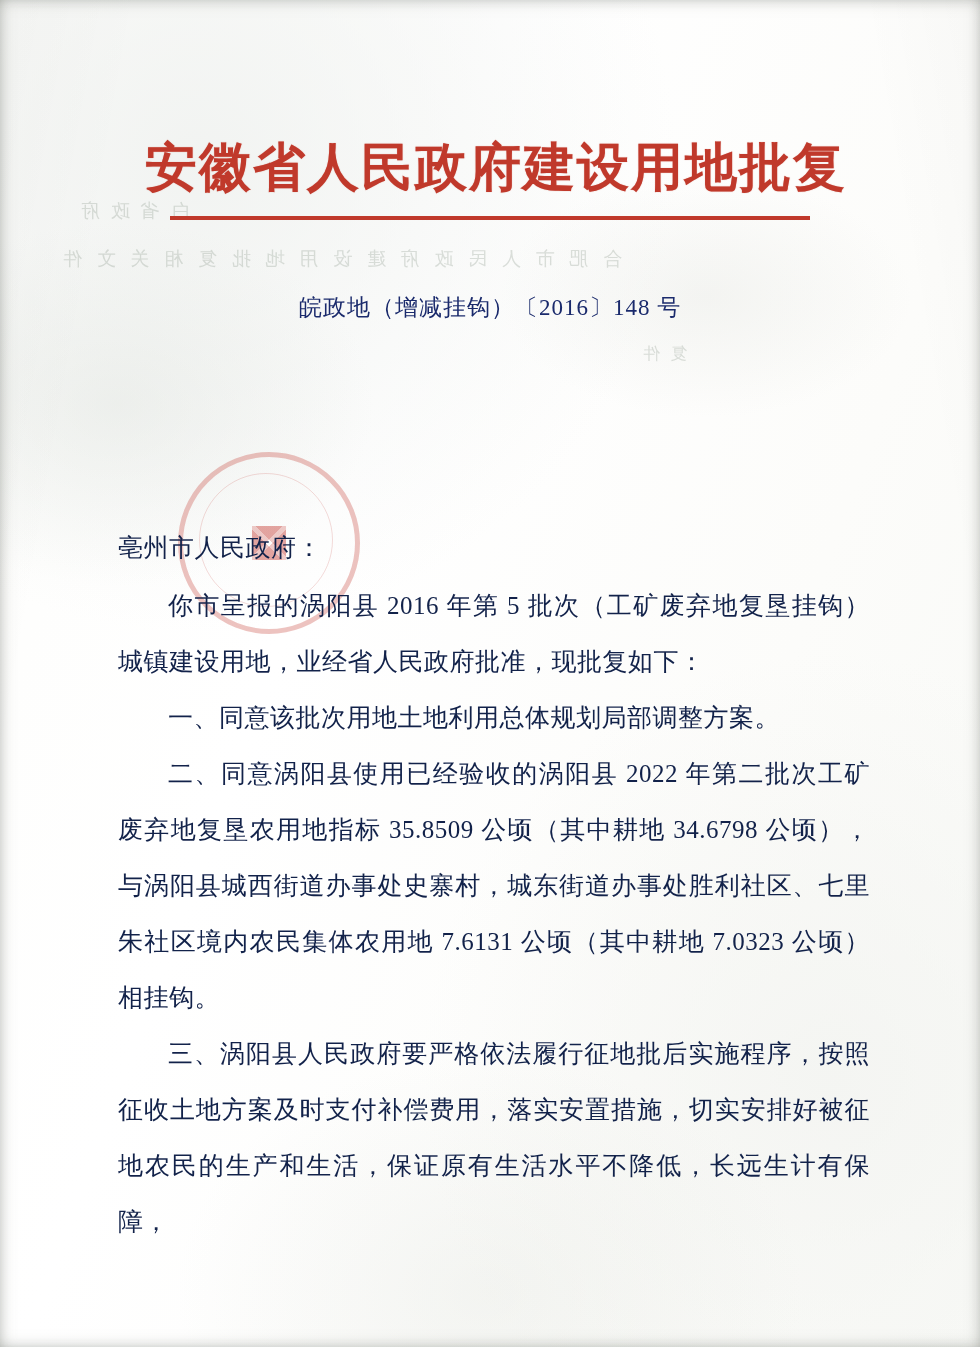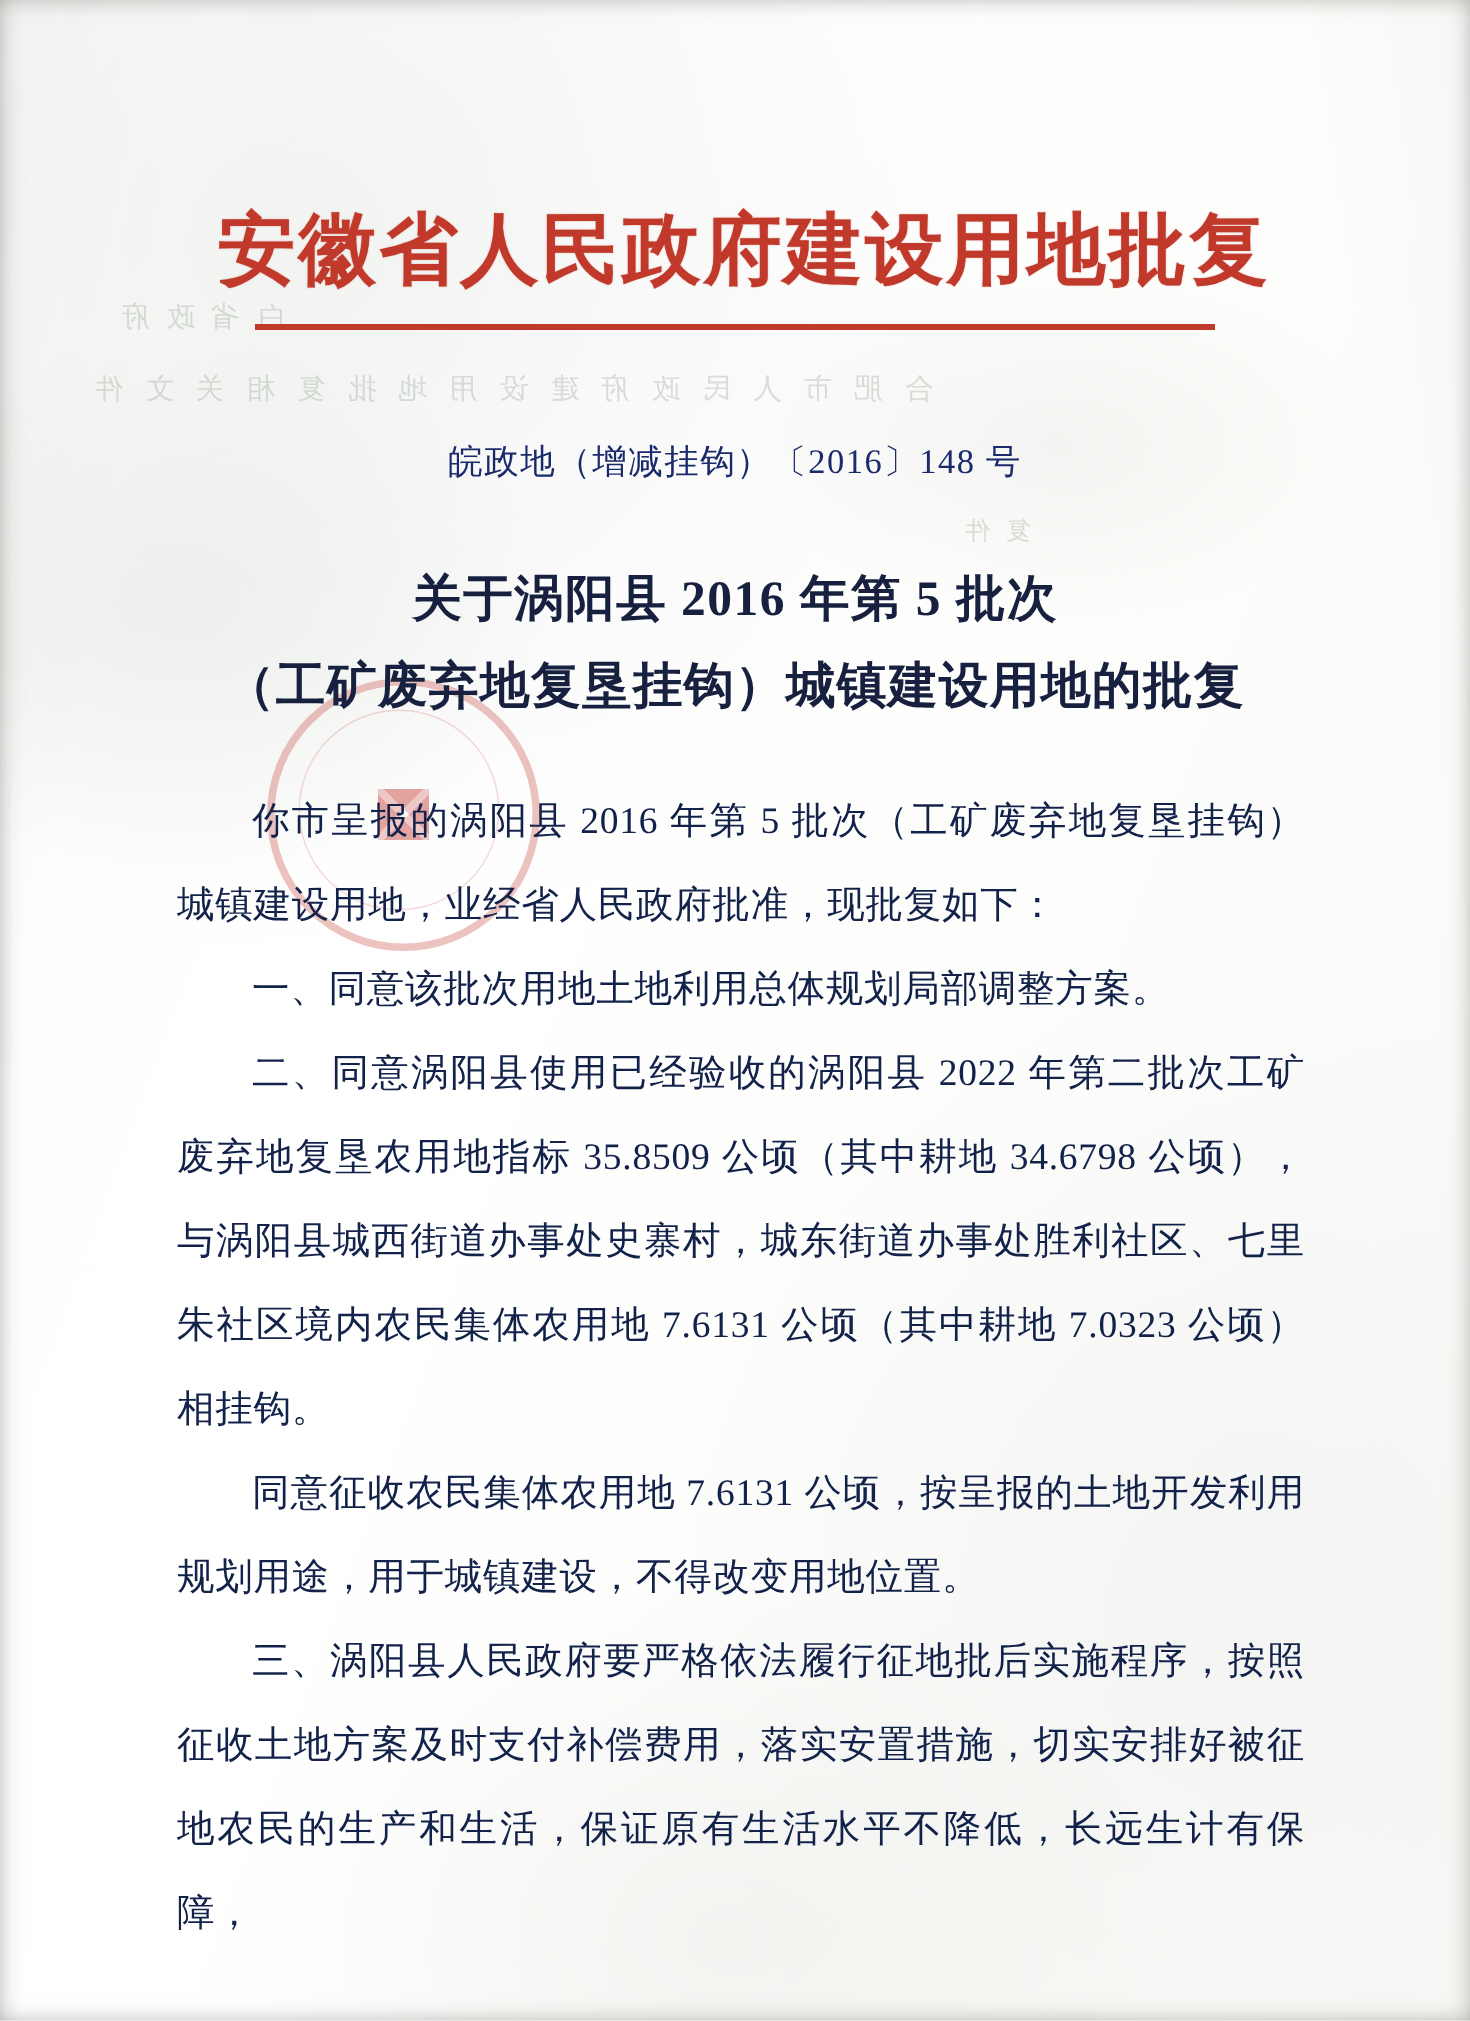--- a/index.html
+++ b/index.html
@@ -180,25 +180,21 @@
     <div class="seal-ring-inner"></div>
   </div>
 
   <div class="doc-header">
     <div class="doc-title">安徽省人民政府建设用地批复</div>
     <div class="title-rule"></div>
   </div>
 
   <div class="doc-number">皖政地（增减挂钩）〔2016〕148 号</div>
 
-  <div class="doc-subject">
-    <div class="subject-line">关于涡阳县 2016 年第 5 批次</div>
-    <div class="subject-line">（工矿废弃地复垦挂钩）城镇建设用地的批复</div>
-  </div>
 
   <div class="doc-body">
+    <p class="addressee">亳州市人民政府：</p>
     <p class="para">你市呈报的涡阳县 2016 年第 5 批次（工矿废弃地复垦挂钩）城镇建设用地，业经省人民政府批准，现批复如下：</p>
     <p class="para">一、同意该批次用地土地利用总体规划局部调整方案。</p>
     <p class="para">二、同意涡阳县使用已经验收的涡阳县 2022 年第二批次工矿废弃地复垦农用地指标 35.8509 公顷（其中耕地 34.6798 公顷），与涡阳县城西街道办事处史寨村，城东街道办事处胜利社区、七里朱社区境内农民集体农用地 7.6131 公顷（其中耕地 7.0323 公顷）相挂钩。</p>
-    <p class="para">同意征收农民集体农用地 7.6131 公顷，按呈报的土地开发利用规划用途，用于城镇建设，不得改变用地位置。</p>
     <p class="para">三、涡阳县人民政府要严格依法履行征地批后实施程序，按照征收土地方案及时支付补偿费用，落实安置措施，切实安排好被征地农民的生产和生活，保证原有生活水平不降低，长远生计有保障，</p>
   </div>
 </div>
 
 </body></html>

